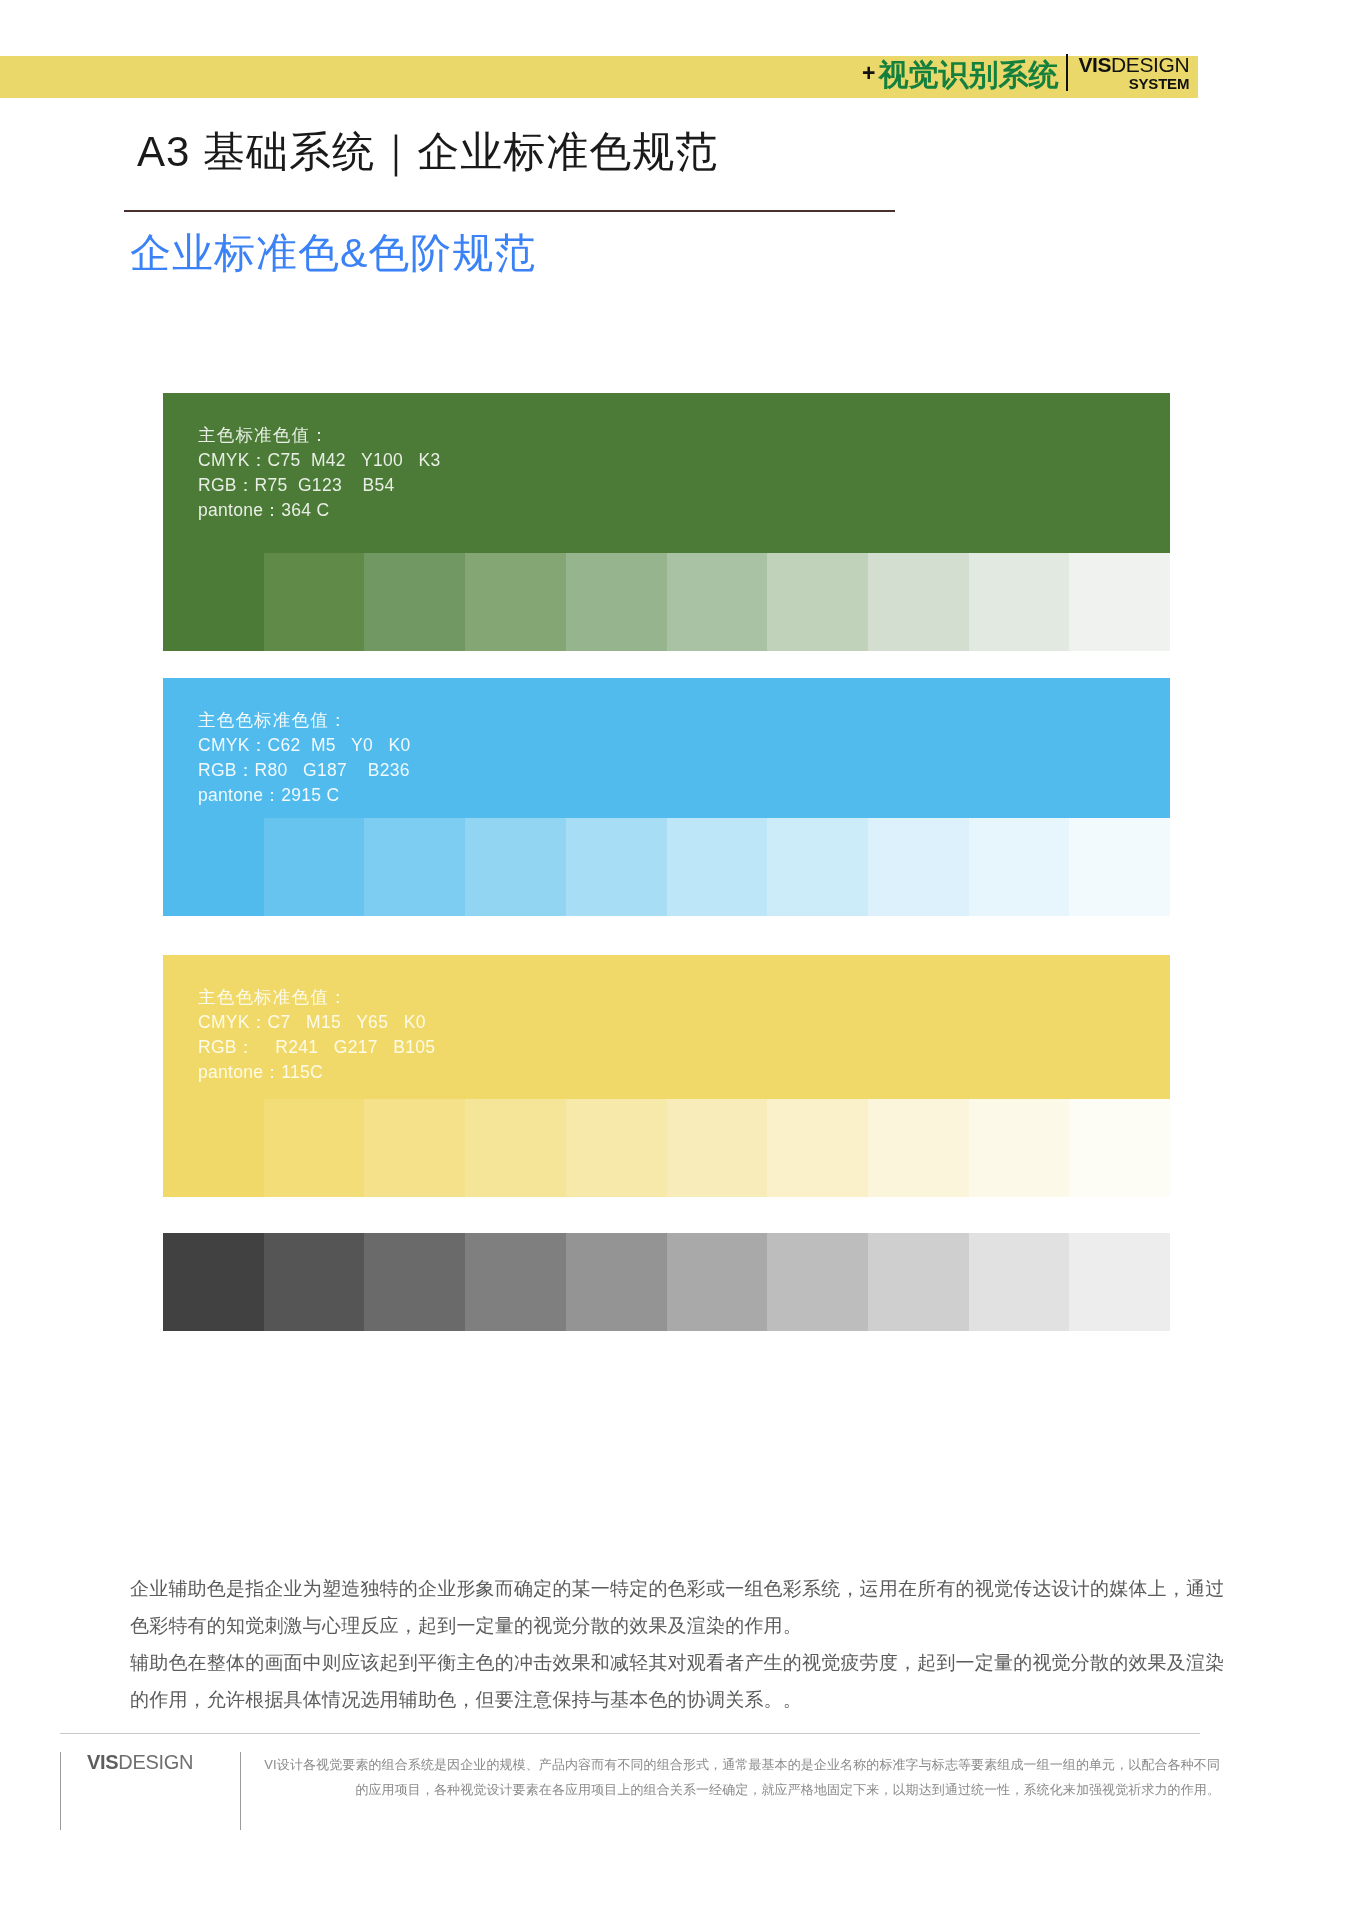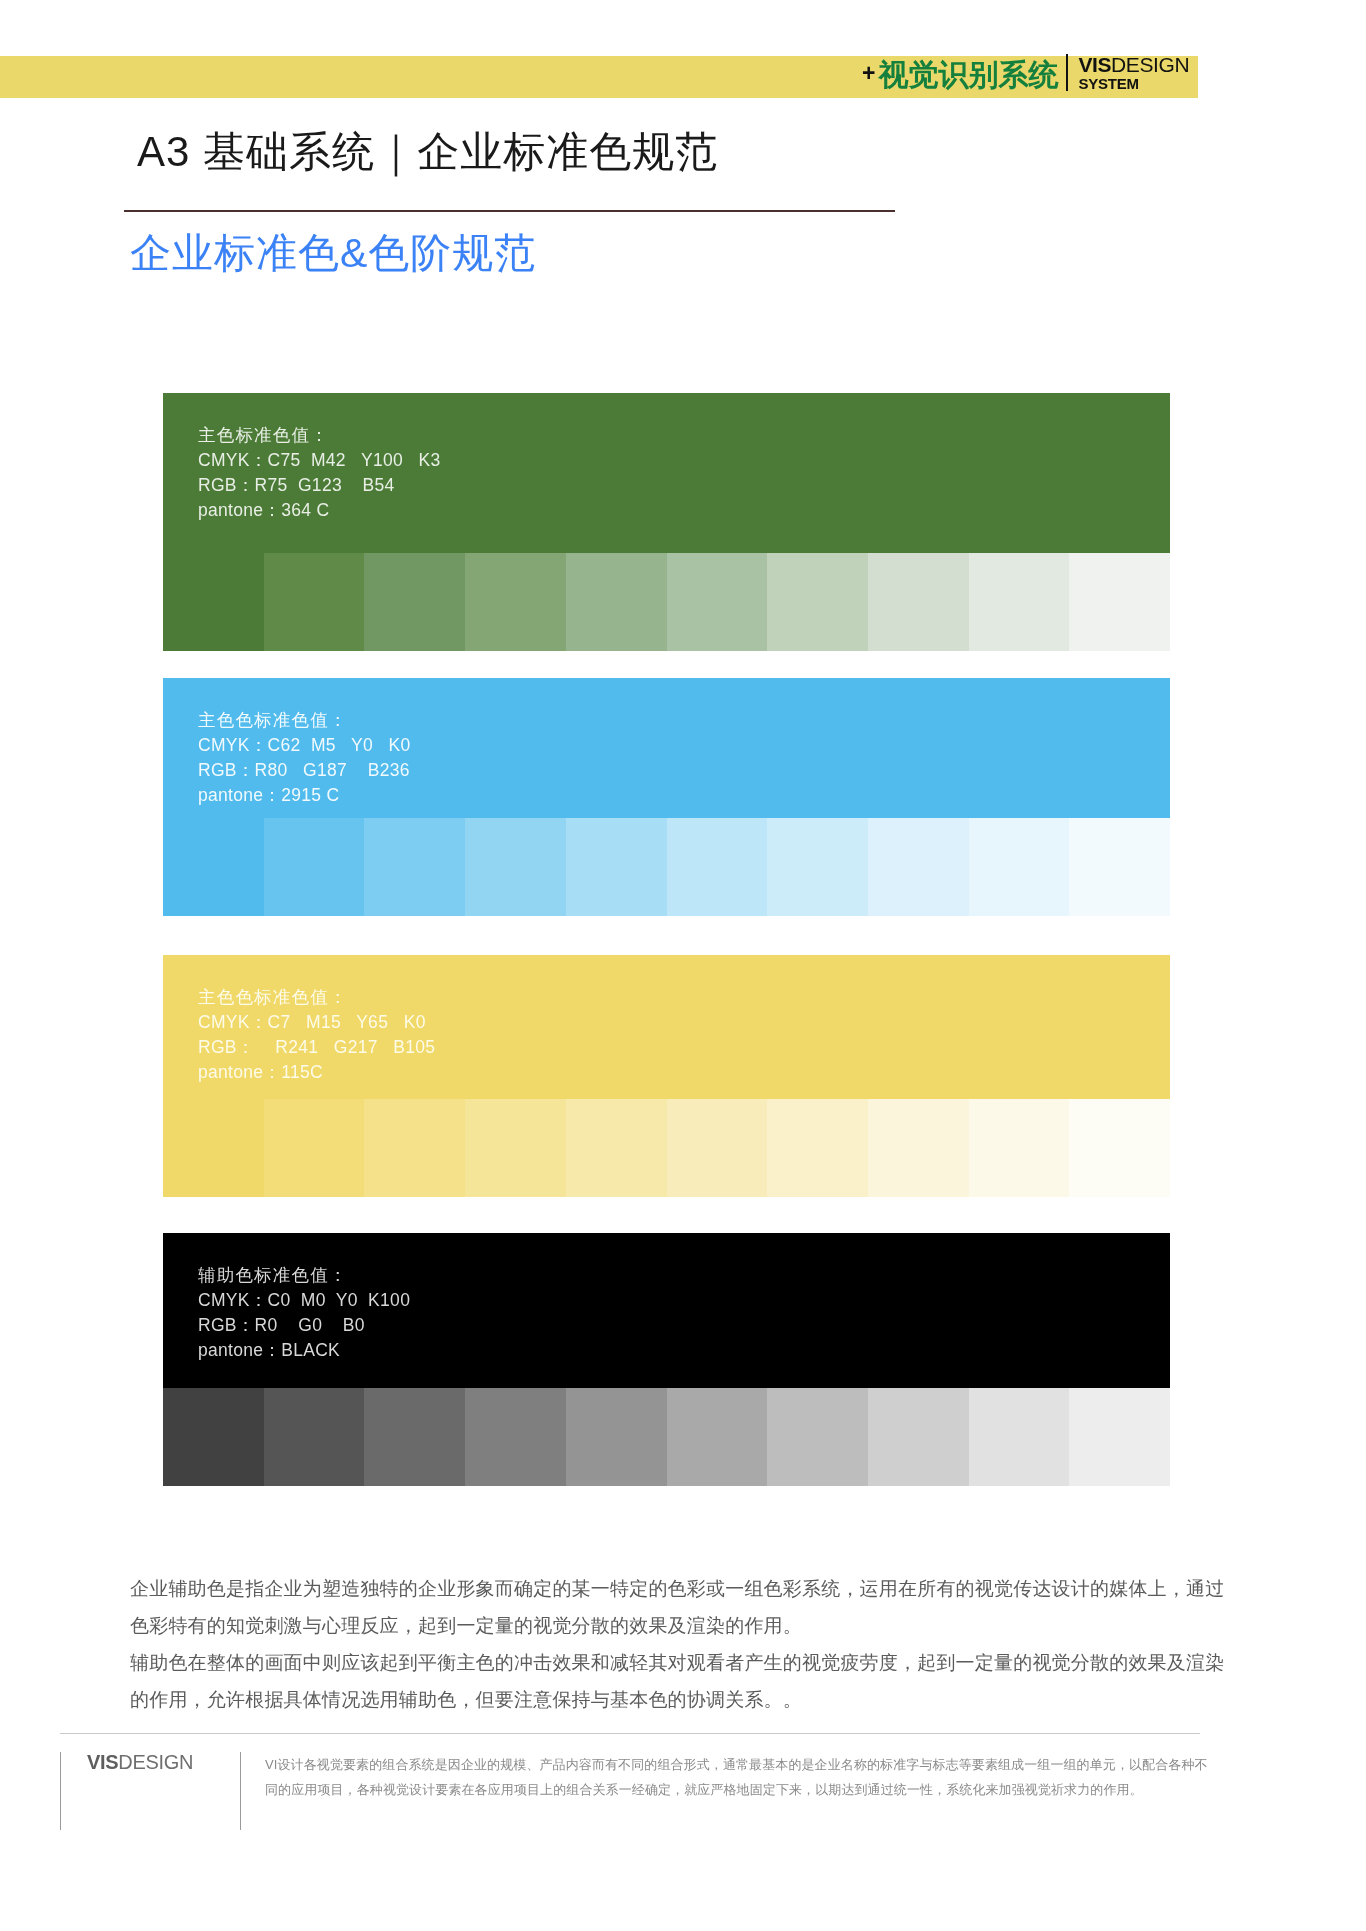--- a/index.html
+++ b/index.html
@@ -49,21 +49,21 @@
   }
   #header-logo {
     margin-left: 8px;
     padding-left: 10px;
     border-left: 2px solid #111;
     line-height: 1.0;
   }
   #header-logo .l1 { font-size: 21px; color: #111; letter-spacing: -0.4px; white-space: nowrap; }
   #header-logo .l1 b { font-weight: bold; }
   #header-logo .l1 i { font-style: normal; font-weight: normal; }
-  #header-logo .l2 { font-size: 15px; font-weight: bold; color: #111; letter-spacing: -0.2px; margin-top: 1px;}
+  #header-logo .l2 { font-size: 15px; font-weight: bold; color: #111; letter-spacing: -0.2px; margin-top: 1px; text-align: right;}
 
   
   #title-main {
     position: absolute;
     left: 137px; top: 124px;
     font-size: 42px;
     color: #1a1a1a;
     letter-spacing: 1px;
     white-space: nowrap;
   }
@@ -154,23 +154,24 @@
   #footer-logo .fl {
     font-size: 20px;
     color: #6f6f6f;
     letter-spacing: -0.3px;
     line-height: 1;
     white-space: nowrap;
   }
   #footer-logo .fl b { font-weight: bold; color: #5e5e5e; }
   #footer-text {
     flex: 1;
-    padding-left: 24px;
+    padding-left: 14px;
     border-left: 1px solid #9a9a9a;
     min-height: 78px;
+    text-align: right;
   }
   #footer-text p {
     font-size: 13px;
     line-height: 1.95;
     color: #8a8a8a;
     letter-spacing: 0.1px;
   }
 </style>
 </head>
 <body>
@@ -248,26 +249,20 @@
         <div class="sw" style="background: rgb(247, 233, 169);"></div>
         <div class="sw" style="background: rgb(248, 237, 186);"></div>
         <div class="sw" style="background: rgb(250, 241, 203);"></div>
         <div class="sw" style="background: rgb(251, 245, 219);"></div>
         <div class="sw" style="background: rgb(253, 249, 233);"></div>
         <div class="sw" style="background: rgb(254, 253, 245);"></div>
       </div>
   </div>
 
   <div class="color-group" id="group-black">
-    <div class="spec-band">
-      <div class="line title-line">辅助色标准色值：</div>
-      <div class="line">CMYK：C0  M0  Y0  K100</div>
-      <div class="line">RGB：R0    G0    B0</div>
-      <div class="line">pantone：BLACK</div>
-    </div>
     <div class="tints">
         <div class="sw" style="background: rgb(65, 65, 65);"></div>
         <div class="sw" style="background: rgb(85, 85, 85);"></div>
         <div class="sw" style="background: rgb(106, 106, 106);"></div>
         <div class="sw" style="background: rgb(127, 127, 127);"></div>
         <div class="sw" style="background: rgb(148, 148, 148);"></div>
         <div class="sw" style="background: rgb(169, 169, 169);"></div>
         <div class="sw" style="background: rgb(189, 189, 189);"></div>
         <div class="sw" style="background: rgb(207, 207, 207);"></div>
         <div class="sw" style="background: rgb(225, 225, 225);"></div>

